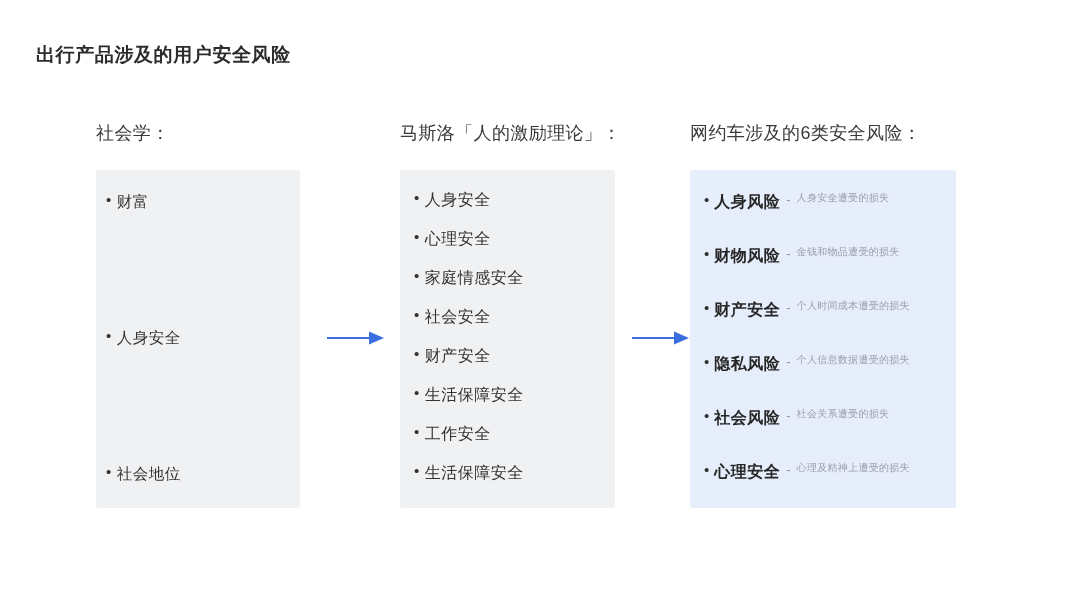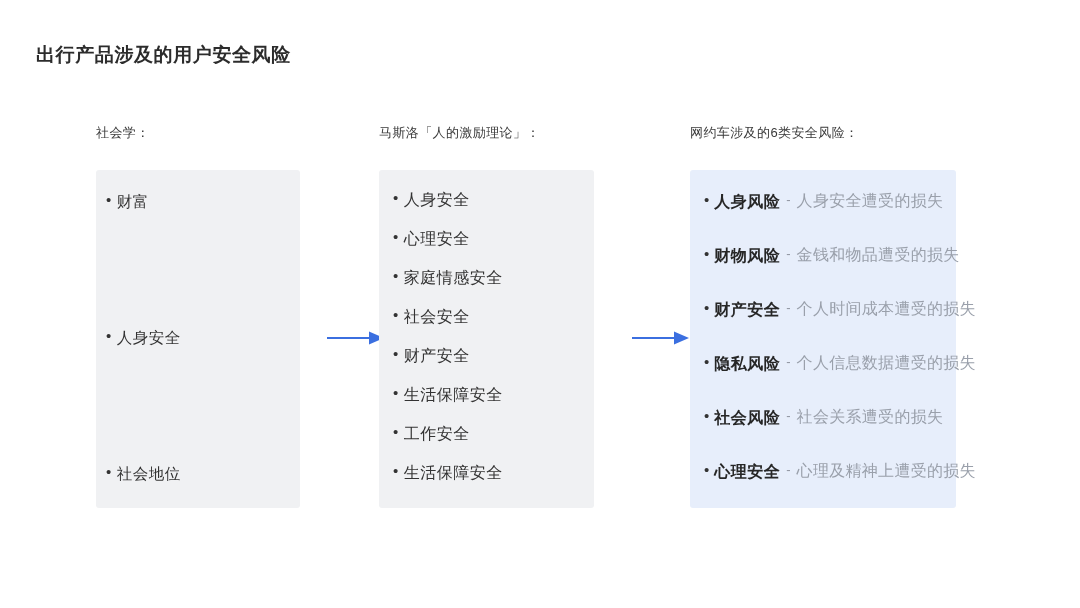--- a/index.html
+++ b/index.html
@@ -27,25 +27,25 @@
     letter-spacing: 0.6px;
     white-space: nowrap;
   }
 
   
   .column {
     position: absolute;
     top: 120px;
   }
   .col-1 { left: 96px;  width: 204px; }
-  .col-2 { left: 379px; width: 215px; }
+  .col-2 { left: 400px; width: 215px; }
   .col-3 { left: 690px; width: 266px; }
 
   .col-header {
-    font-size: 13px;
+    font-size: 18px;
     color: #3a3a3a;
     letter-spacing: 0.4px;
     white-space: nowrap;
     margin-bottom: 0;
     height: 26px;
     line-height: 26px;
   }
 
   .panel {
     margin-top: 24px;
@@ -102,21 +102,21 @@
     font-weight: bold;
     color: #262626;
     letter-spacing: 0.5px;
   }
   .col-3 .dash {
     font-size: 13px;
     color: #8e94a0;
     margin: 0 6px;
   }
   .col-3 .desc {
-    font-size: 16px;
+    font-size: 10px;
     color: #9aa0ab;
     letter-spacing: 0.3px;
     position: relative;
     top: -1px;
   }
 
   
   .arrow {
     position: absolute;
     top: 330px;

